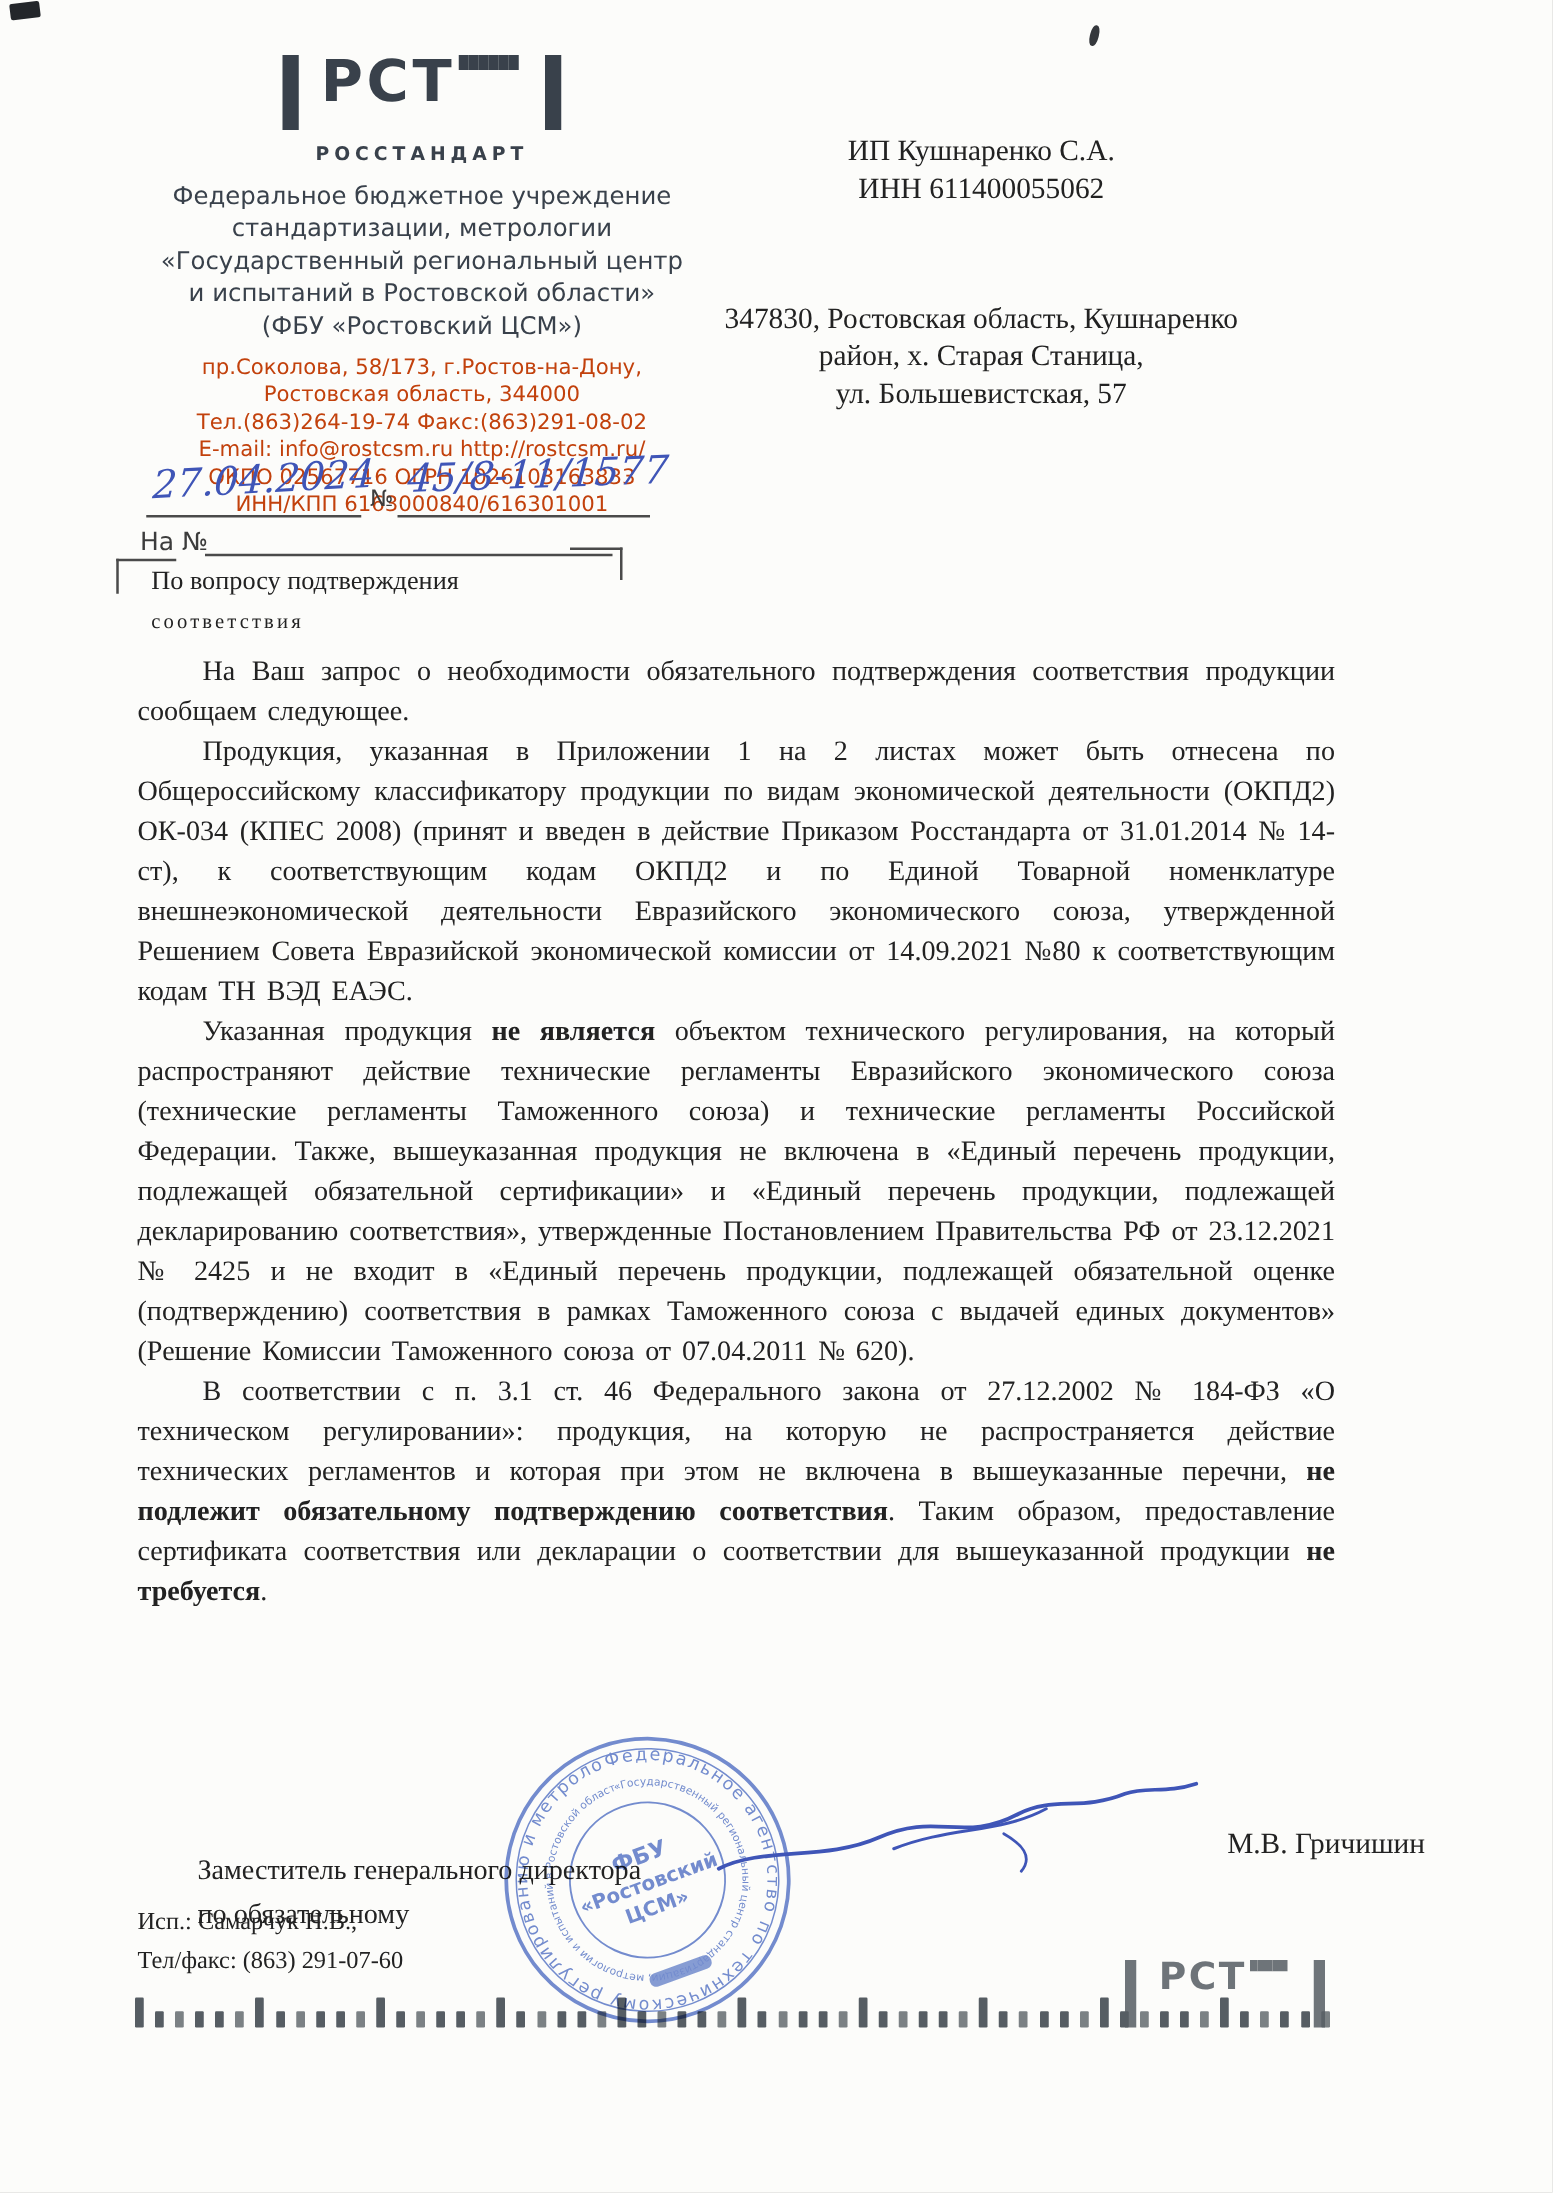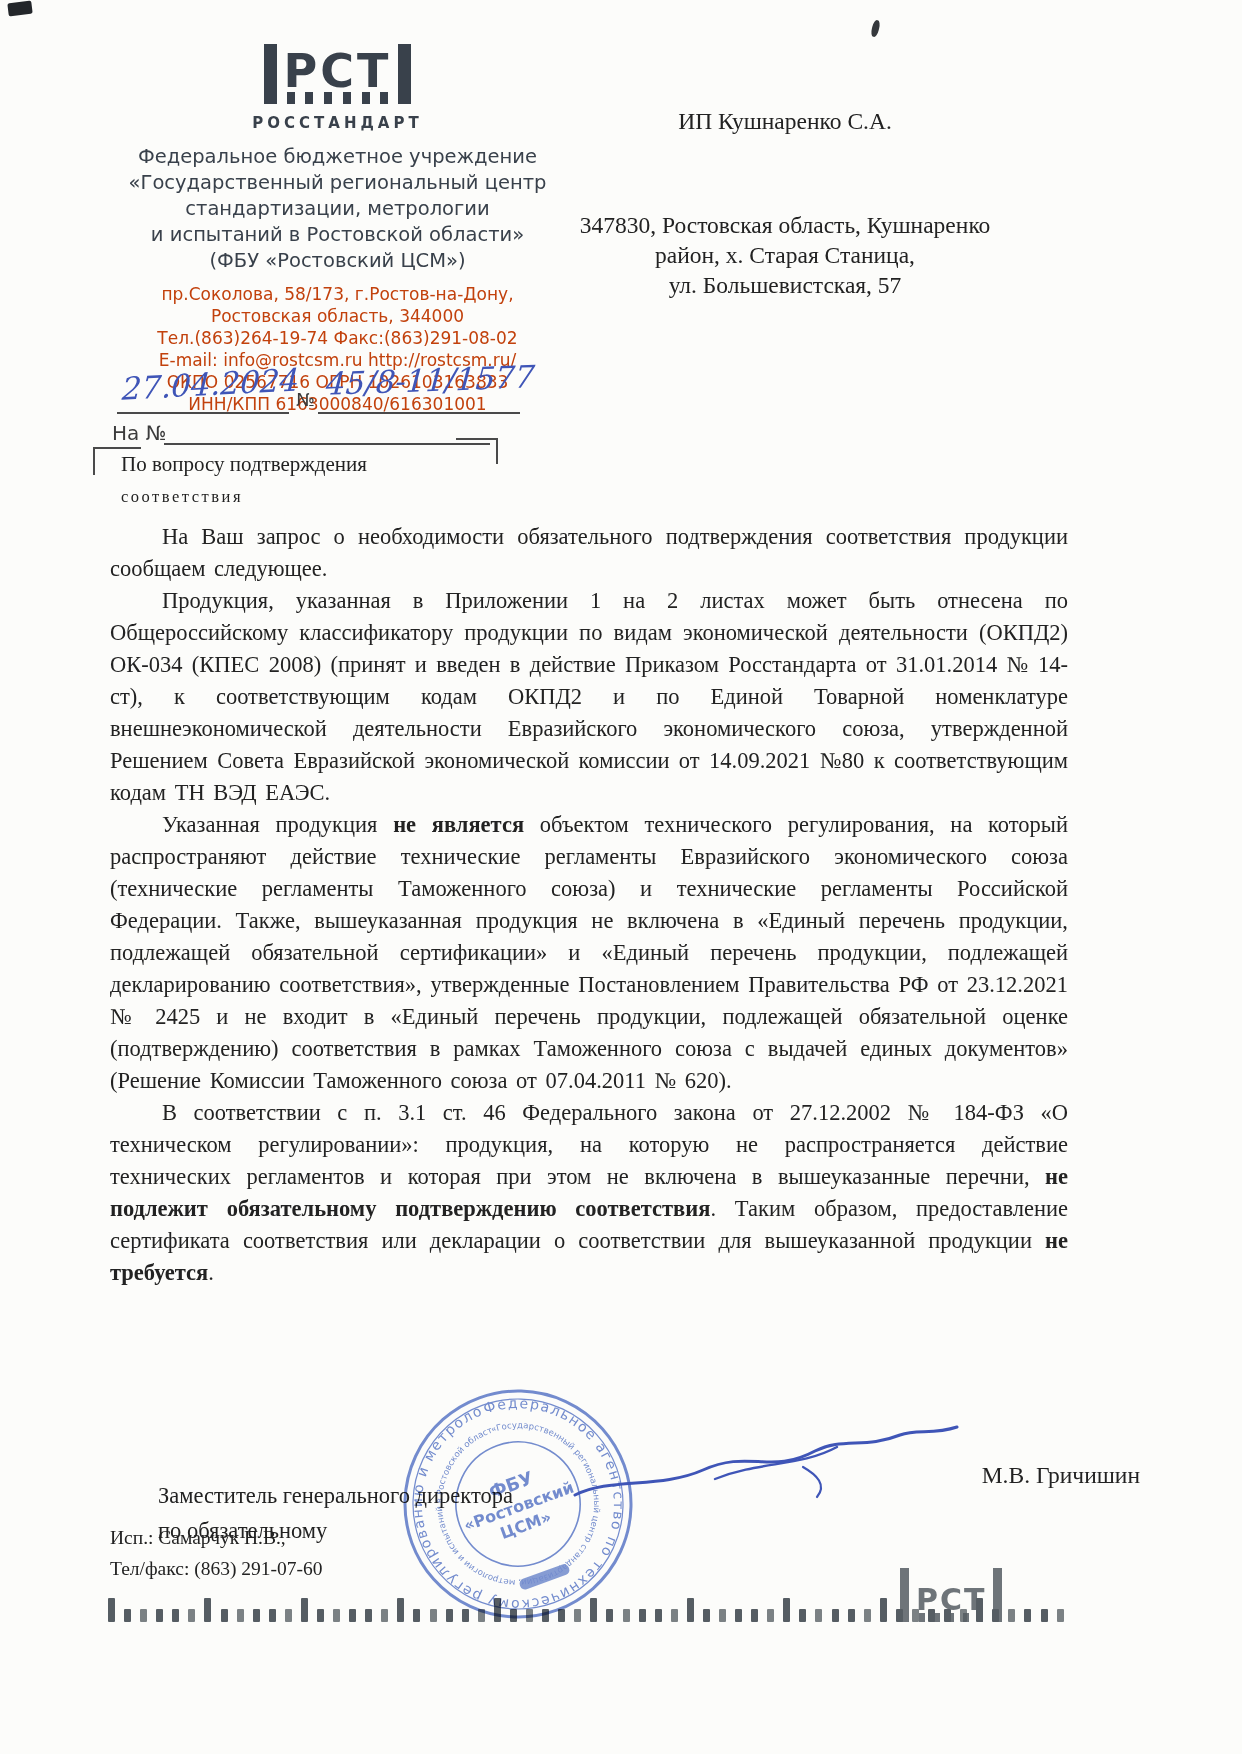--- a/index.html
+++ b/index.html
@@ -13,21 +13,21 @@
   html,body{margin:0;padding:0;background:#d9d9d6;}
   .page{
     position:relative;width:1242px;height:1754px;margin:0 auto;
     background:#fcfcfa;overflow:hidden;
     font-family:"Liberation Serif","DejaVu Serif",serif;color:var(--ink);
   }
   
   .letterhead{position:absolute;left:105px;top:44px;width:465px;text-align:center;color:var(--head);}
   .rstlogo{display:inline-flex;align-items:stretch;height:60px;margin-bottom:10px;}
   .rstlogo .vbar{width:13px;background:var(--head);}
-  .rstlogo .mid{display:flex;flex-direction:column;justify-content:flex-end;padding:0 7px;}
+  .rstlogo .mid{display:flex;flex-direction:row;justify-content:flex-end;padding:0 18px;}
   .rstlogo .letters{font-family:"DejaVu Sans",sans-serif;font-weight:800;font-size:46px;line-height:42px;letter-spacing:3px;color:var(--head);}
   .lticks{display:flex;justify-content:space-between;padding:0 3px;}
   .lticks i{display:block;width:8px;height:12px;background:var(--head);}
   .agency{font-family:"DejaVu Sans",sans-serif;font-size:15px;font-weight:700;letter-spacing:4px;margin-bottom:12px;}
   .orgname{font-family:"DejaVu Sans",sans-serif;font-size:19.5px;line-height:26px;}
   .orgaddr{font-family:"DejaVu Sans",sans-serif;font-size:17px;line-height:22px;margin-top:9px;color:#c2410c;}
   
   .recipient{position:absolute;left:560px;top:106px;width:450px;text-align:center;font-size:23.5px;line-height:30px;}
   .recipient .addr{margin-top:74px;}
   
@@ -88,37 +88,38 @@
             <i></i>
             <i></i>
             <i></i>
           </span>
       </span>
       <span class="vbar"></span>
     </div>
     <div class="agency">РОССТАНДАРТ</div>
     <div class="orgname">
       <div>Федеральное бюджетное учреждение</div>
+      <div>стандартизации, метрологии</div>
       <div>«Государственный региональный центр</div>
-      <div>стандартизации, метрологии</div>
       <div>и испытаний в Ростовской области»</div>
       <div>(ФБУ «Ростовский ЦСМ»)</div>
     </div>
     <div class="orgaddr">
       <div>пр.Соколова, 58/173, г.Ростов-на-Дону,</div>
       <div>Ростовская область, 344000</div>
       <div>Тел.(863)264-19-74 Факс:(863)291-08-02</div>
       <div>E-mail: info@rostcsm.ru   http://rostcsm.ru/</div>
       <div>ОКПО 02567716  ОГРН 1026103163833</div>
       <div>ИНН/КПП 6163000840/616301001</div>
     </div>
   </div>
 
   <div class="recipient">
     <div>ИП Кушнаренко С.А.</div>
+    <div>ИНН 611400055062</div>
     <div class="addr">
       <div>347830, Ростовская область, Кушнаренко</div>
       <div>район, х. Старая Станица,</div>
       <div>ул. Большевистская, 57</div>
     </div>
   </div>
 
   <div class="hw hw-date">27.04.2024</div>
   <div class="u1"></div>
   <div class="no-label">№</div>

